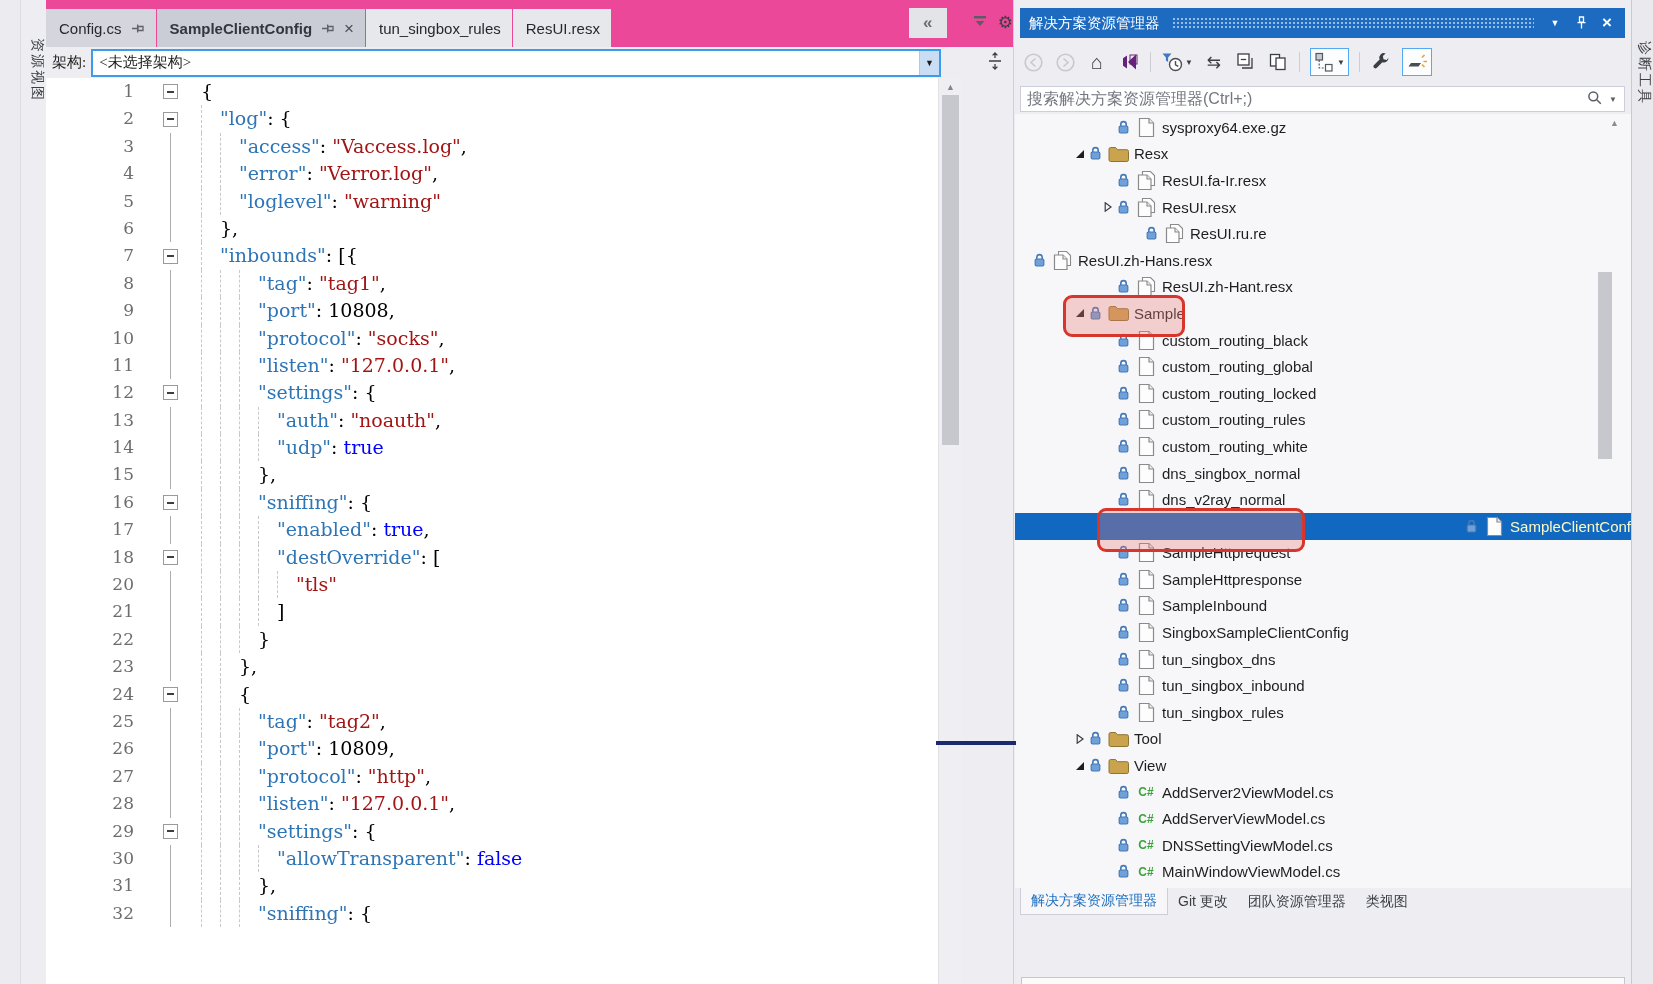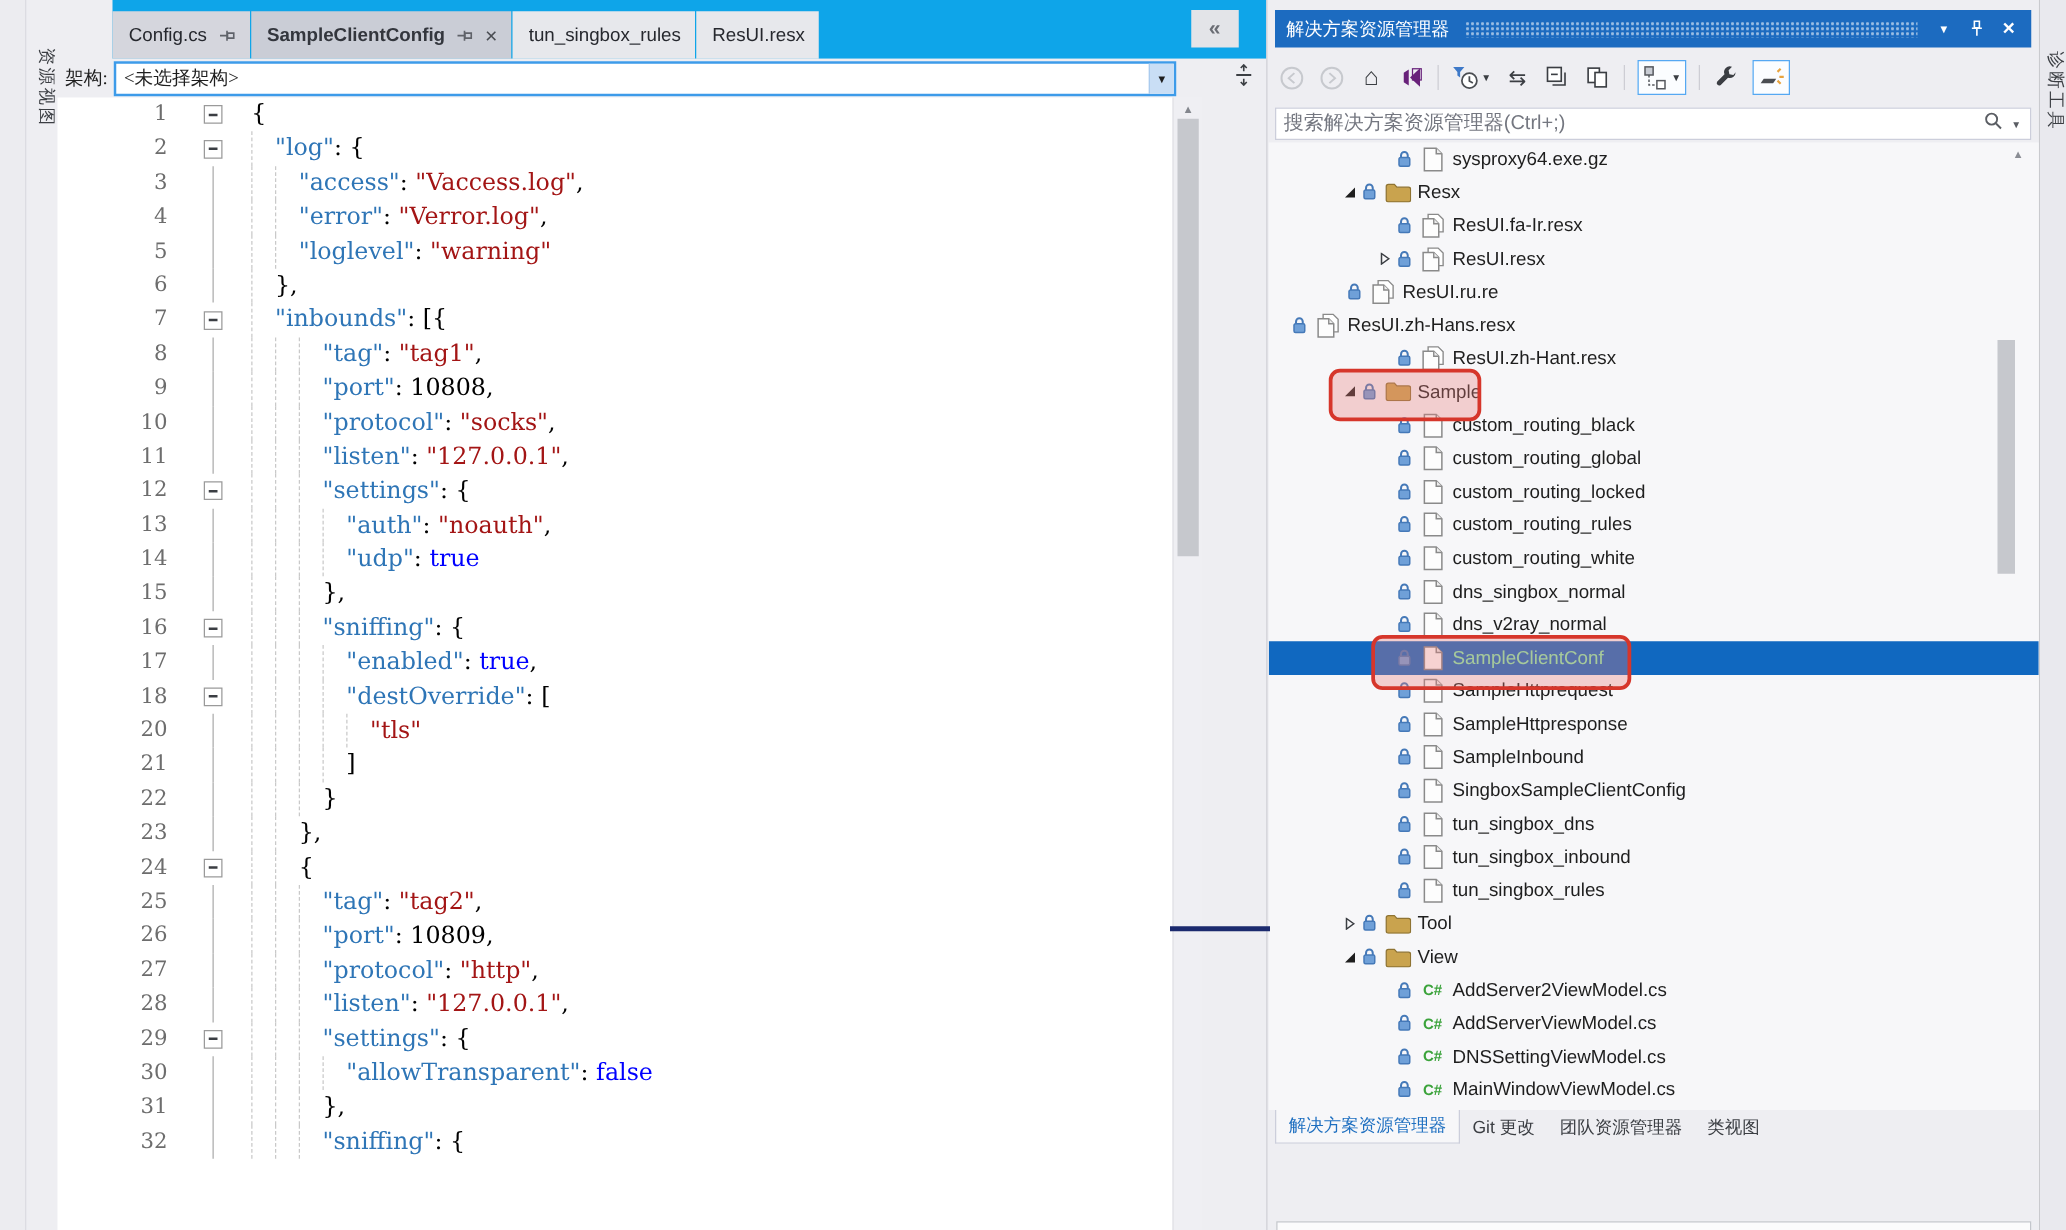--- a/index.html
+++ b/index.html
@@ -11,21 +11,21 @@
   #left-strip{left:0;top:0;width:20px;height:984px;background:#ECECF0;border-right:1px solid #DCDCE2;}
   #left-tab{left:21px;top:0;width:25px;height:120px;display:flex;justify-content:center;
             padding-top:10px;writing-mode:vertical-rl;text-orientation:sideways;
             font-size:14px;color:#3B3E43;letter-spacing:2px;}
   #right-strip{left:1631px;top:0;width:22px;height:984px;background:#E9E9EE;border-left:1px solid #C9CACE;}
   #right-tab{left:1632px;top:0;width:21px;height:130px;display:flex;justify-content:center;
              padding-top:8px;writing-mode:vertical-rl;text-orientation:sideways;
              font-size:14px;color:#3B3E43;letter-spacing:2px;}
 
   
-  #topbar{left:46px;top:0;width:967px;height:47px;background:#0ea5e9;display:flex;align-items:flex-end;margin-left:44px;}
+  #topbar{left:46px;top:0;width:967px;height:47px;background:#ec4899;display:flex;align-items:flex-end;}
   .tab{height:38px;display:flex;align-items:center;padding:0 11px 0 13px;margin-right:1px;gap:9px;cursor:default;}
   .t-pinned{background:#D5D6DD;}
   .t-active{background:#CACDD6;}
   .t-prov{background:#E7E8EC;}
   .tablab{font-size:15px;color:#26282E;white-space:nowrap;}
   .t-active .tablab{font-weight:bold;color:#33363D;}
   .tab .xmark{font-size:17px;color:#4A4D53;line-height:1;}
   #tab-right{display:flex;align-items:center;align-self:center;margin-bottom:2px;margin-left:auto;}
   #collapse-btn{width:38px;height:30px;background:#E3E4E8;display:flex;align-items:center;justify-content:center;
                 font-size:17px;font-weight:bold;color:#6A6D74;}
@@ -80,21 +80,21 @@
   #se-search{position:absolute;left:6px;top:86px;right:6px;height:26px;background:#fff;border:1px solid #CCCEDB;
              display:flex;align-items:center;box-sizing:border-box;}
   #se-search input{flex:1;border:none;outline:none;font-size:16px;color:#1E1E1E;padding:0 6px;
                    font-family:"Liberation Sans",sans-serif;background:transparent;}
   #se-search input::placeholder{color:#747780;}
   #se-search .sic{display:flex;align-items:center;gap:7px;padding-right:7px;}
   #se-search .chev{font-size:8px;color:#5A5D63;}
 
   #tree{position:absolute;left:1px;top:114px;width:616px;height:774px;background:#F7F7F9;overflow:hidden;}
   .trow{display:flex;align-items:center;height:26.6px;font-size:15px;color:#1E1E1E;box-sizing:border-box;white-space:nowrap;}
-  .trow.selected{background:#1068C0;color:#86efac;}
+  .trow.selected{background:#1068C0;color:#fef9c3;justify-content:flex-end;}
   .exp{width:18px;flex:none;display:flex;align-items:center;justify-content:center;}
   .lockc{width:17px;flex:none;display:flex;align-items:center;}
   .ficon{width:24px;flex:none;display:flex;align-items:center;justify-content:center;}
   .tlabel{padding-left:4px;}
   .cs{color:#3BA33B;font-weight:bold;font-size:12px;font-family:"Liberation Sans",sans-serif;}
   .ann{position:absolute;border:3px solid #D6362B;border-radius:9px;background:rgba(235,125,120,0.33);z-index:20;}
   #ann-sample{left:48px;top:181px;width:116px;height:36px;}
   #ann-scc{left:82px;top:394px;width:202px;height:38px;}
   #tree-up{position:absolute;right:12px;top:4px;font-size:9px;color:#8A8D94;}
   #tree-thumb{position:absolute;left:583px;top:158px;width:14px;height:187px;background:#C6C8CD;}
@@ -666,21 +666,21 @@
         </span>
         <span class="ficon">
           <svg width="19" height="21" viewBox="0 0 19 21">
             <path d="M5.5 1.5 h8 l4 4 v10 h-12 z" fill="#FFFFFF" stroke="#8A8A8A" stroke-width="1.1"></path>
             <path d="M1.5 5 h8.5 l4 4 v10.5 h-12.5 z" fill="#FDFDFD" stroke="#8A8A8A" stroke-width="1.2"></path>
             <path d="M10 5 v4 h4" fill="#EDEDED" stroke="#8A8A8A" stroke-width="1.1"></path>
           </svg>
         </span>
         <span class="tlabel">ResUI.resx</span>
       </div>
-      <div class="trow" style="padding-left: 44px;">
+      <div class="trow" style="padding-left: 112px;">
         <span class="exp"></span>
         <span class="lockc">
           <svg width="13" height="15" viewBox="0 0 13 15">
             <path d="M3.8 6 V4.3 a2.7 2.7 0 0 1 5.4 0 V6" fill="none" stroke="#4579B8" stroke-width="1.6"></path>
             <rect x="2.2" y="6" width="8.6" height="7" rx="1.2" fill="#6FA0D8" stroke="#4579B8" stroke-width="1.2"></rect>
           </svg>
         </span>
         <span class="ficon">
           <svg width="19" height="21" viewBox="0 0 19 21">
             <path d="M5.5 1.5 h8 l4 4 v10 h-12 z" fill="#FFFFFF" stroke="#8A8A8A" stroke-width="1.1"></path>

